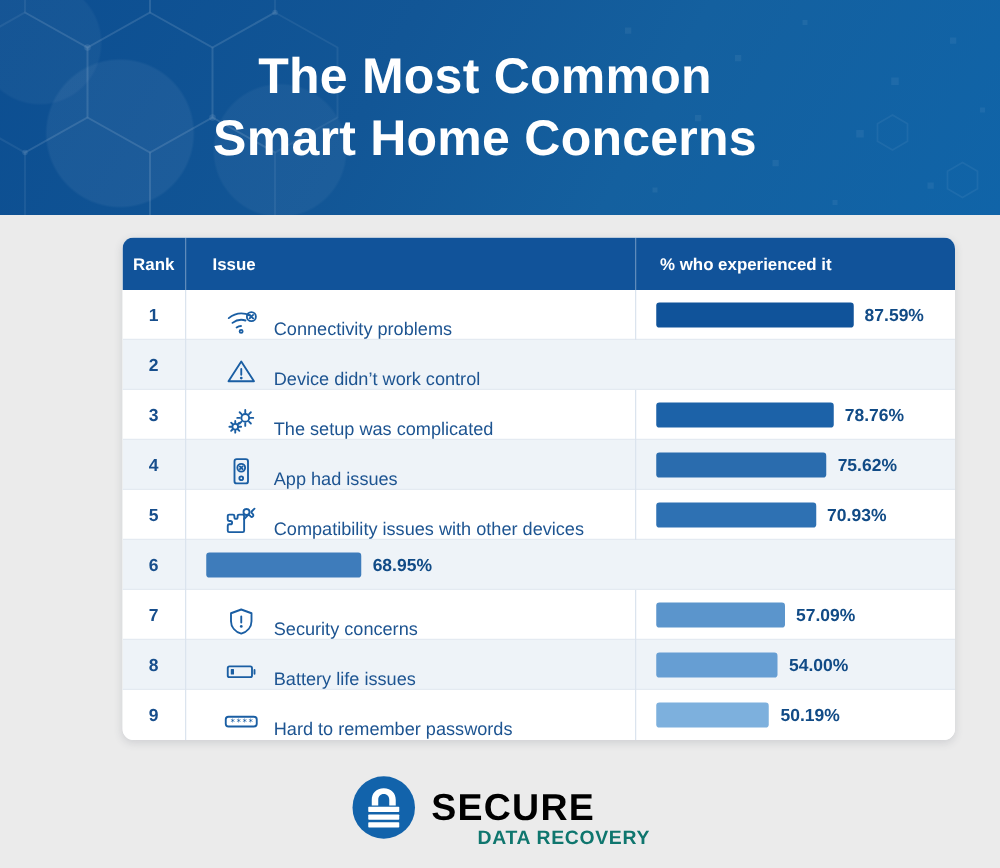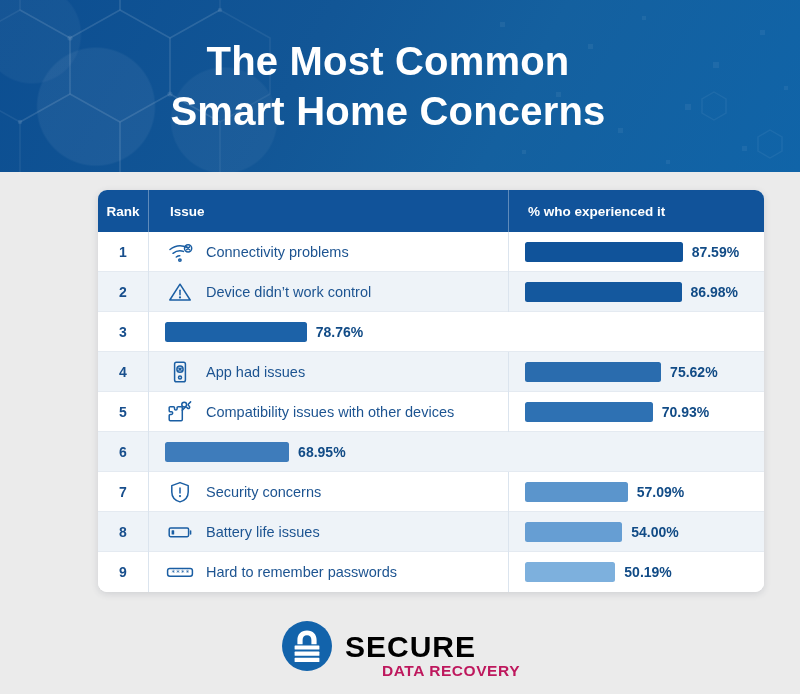--- a/index.html
+++ b/index.html
@@ -111,22 +111,22 @@
     flex: 0 0 50px;
     text-align: center;
     font-size: 14px;
     font-weight: bold;
     color: #174e8c;
   }
   .td-issue {
     flex: 0 0 360px;
     height: 40px;
     display: flex;
-    align-items: center;
-    padding-left: 14px;
+    align-items: flex-end;
+    padding-left: 27px;
     border-left: 1px solid #dbe4ee;
   }
   .row-icon {
     width: 34px;
     flex: 0 0 34px;
     height: 30px;
     display: flex;
     align-items: center;
     justify-content: center;
     color: #1a5ea3;
@@ -181,21 +181,21 @@
     font-size: 30px;
     font-weight: bold;
     color: #000000;
     letter-spacing: 1.0px;
     line-height: 29px;
     font-family: "Liberation Sans", sans-serif;
   }
   .logo-bottom {
     font-size: 15.5px;
     font-weight: bold;
-    color: #be185d;
+    color: #0f766e;
     letter-spacing: 0.55px;
     line-height: 17px;
     margin-top: 1px;
     padding-left: 37px;
   }
 </style>
 </head>
 <body>
 
 <div class="header-band">
@@ -280,27 +280,36 @@
         <div class="td-issue">
           <span class="row-icon">
             <svg viewBox="0 0 26 24" width="26" height="24">
        <path fill="none" stroke="currentColor" stroke-width="1.5" stroke-linecap="round" stroke-linejoin="round" d="M13 4.2L23.2 20H2.8L13 4.2z"></path>
        <path fill="none" stroke="currentColor" stroke-width="1.5" stroke-linecap="round" stroke-linejoin="round" d="M13 10.2v4.6"></path>
        <circle cx="13" cy="17.4" r="1.1" fill="currentColor"></circle>
      </svg>
           </span>
           <span class="issue-label">Device didn’t work control</span>
         </div>
-        <div class="td-pct">
-          <div class="bar" style="width: 156.564px; background: rgb(20, 88, 158);"></div>
-          <span class="pct-label">86.98%</span>
-        </div>
       </div>
       <div class="trow">
         <div class="td-rank">3</div>
+        <div class="td-issue">
+          <span class="row-icon">
+            <svg viewBox="0 0 26 24" width="26" height="24">
+       <g fill="none" stroke="currentColor" stroke-width="1.5" stroke-linecap="round" stroke-linejoin="round">
+         <circle cx="16.2" cy="9.3" r="3.1"></circle>
+         <path d="M16.2 2.9v2.1M16.2 13.6v2.1M22.6 9.3h-2.1M11.9 9.3H9.8M20.7 4.8l-1.5 1.5M13.2 12.3l-1.5 1.5M20.7 13.8l-1.5-1.5M13.2 6.3l-1.5-1.5"></path>
+         <circle cx="8.2" cy="16.4" r="2.3"></circle>
+         <path d="M8.2 11.7v1.6M8.2 19.5v1.6M12.9 16.4h-1.6M5.1 16.4H3.5M11.5 13.1l-1.1 1.1M6 18.6l-1.1 1.1M11.5 19.7l-1.1-1.1M6 14.2L4.9 13.1"></path>
+       </g>
+     </svg>
+          </span>
+          <span class="issue-label">The setup was complicated</span>
+        </div>
         <div class="td-pct">
           <div class="bar" style="width: 141.768px; background: rgb(28, 98, 168);"></div>
           <span class="pct-label">78.76%</span>
         </div>
       </div>
       <div class="trow alt">
         <div class="td-rank">4</div>
         <div class="td-issue">
           <span class="row-icon">
             <svg viewBox="0 0 26 24" width="26" height="24">

